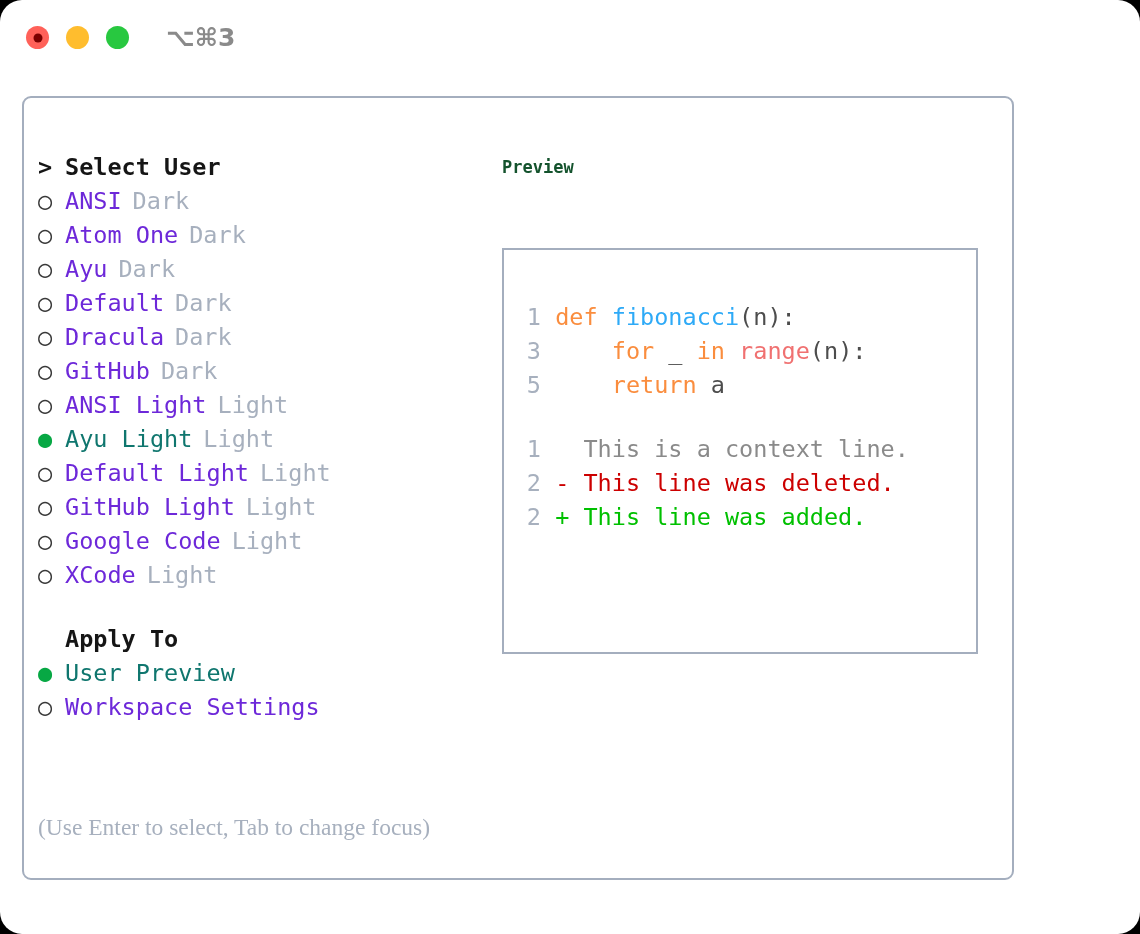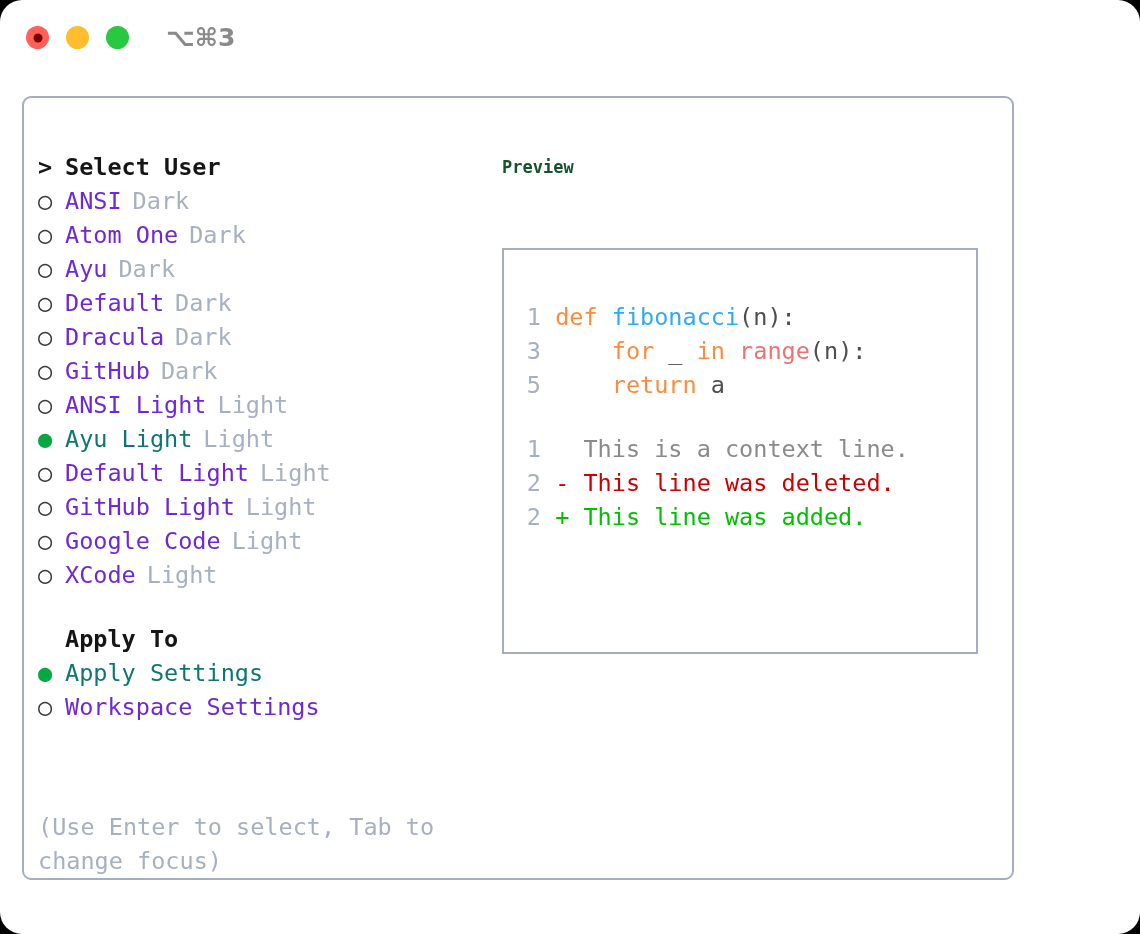--- a/index.html
+++ b/index.html
@@ -129,20 +129,21 @@
   }
 
   .hint {
     position: absolute;
     left: 14px;
     top: 712px;
     width: 420px;
     font-size: 23.5px;
     line-height: 34px;
     color: #a7b0be;
+    font-family: Liberation Serif, serif;
   }
 
   
   .right-pane {
     position: absolute;
     left: 478px;
     top: 52px;
     width: 500px;
   }
 
@@ -280,21 +281,21 @@
             </div>
           </div>
 
         <div class="list-line apply-header">
           <span class="marker blank">&nbsp;</span>
           <span class="section-header">Apply To</span>
         </div>
         <div id="apply-list">
             <div class="list-line">
               <span class="marker sel">●</span>
-              <span class="item-label selected">Apply Settings</span>
+              <span class="item-label selected">User Preview</span>
             </div>
             <div class="list-line">
               <span class="marker">○</span>
               <span class="item-label">Workspace Settings</span>
             </div>
           </div>
       </div>
 
       <div class="hint">(Use Enter to select, Tab to change focus)</div>
 

